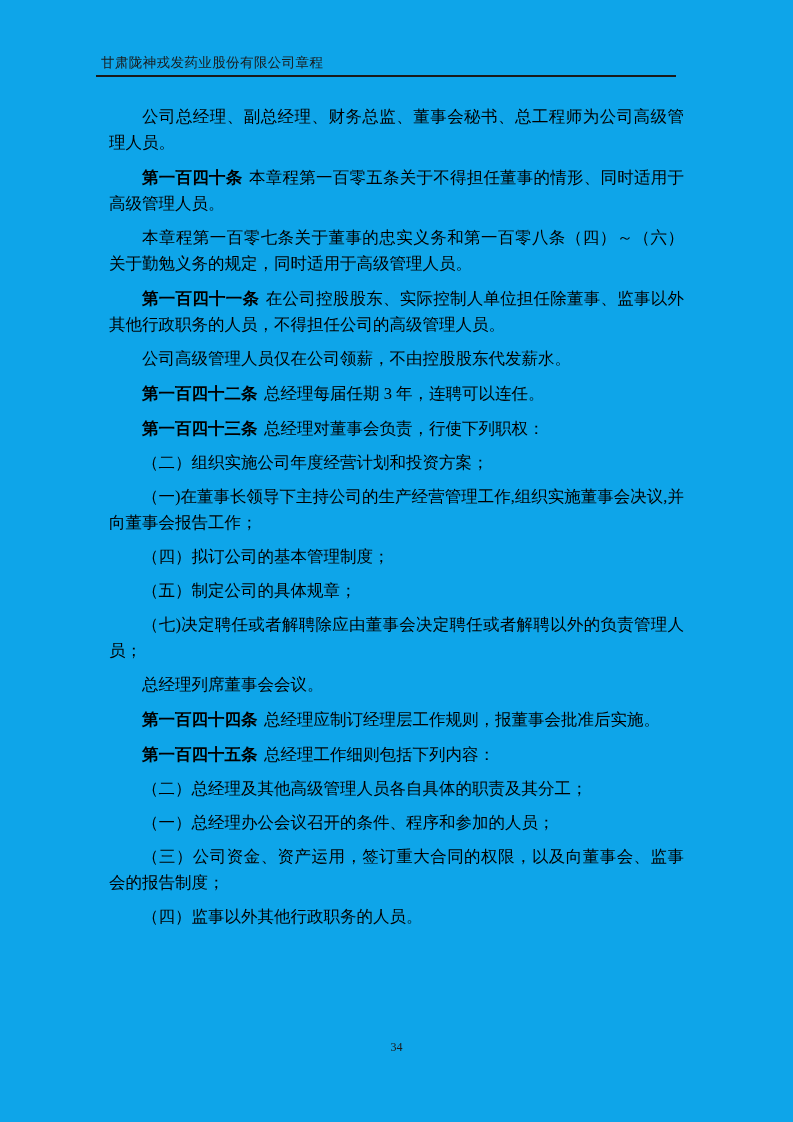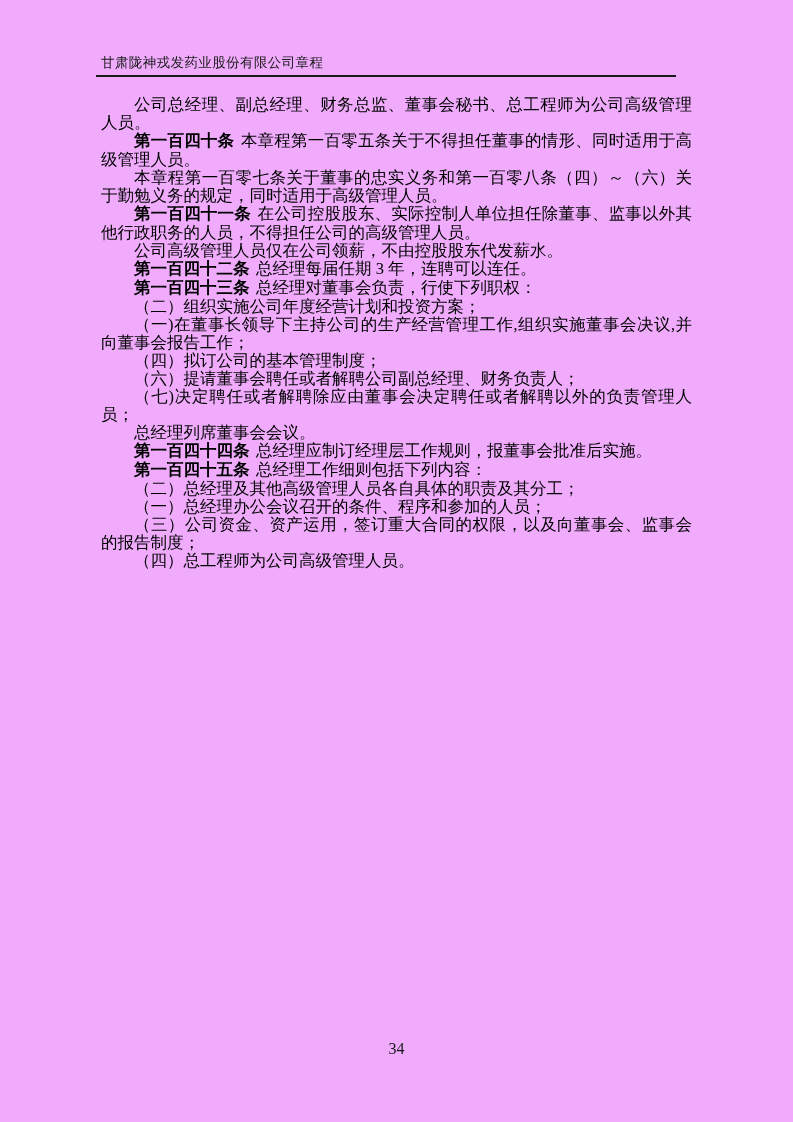--- a/index.html
+++ b/index.html
@@ -5,21 +5,21 @@
   html, body {
     margin: 0;
     padding: 0;
     background: #888;
   }
   .page {
     position: relative;
     width: 793px;
     height: 1122px;
     margin: 0 auto;
-    background: #f0abfc;
+    background: #0ea5e9;
     color: #000000;
     font-family: "Liberation Serif", "DejaVu Serif", serif;
     overflow: hidden;
   }
   .header-title {
     position: absolute;
     left: 101px;
     top: 54px;
     font-size: 13.5px;
     letter-spacing: 0.4px;
@@ -34,39 +34,39 @@
     height: 0;
     border-top: 2px solid #1a1a1a;
   }
   .doc-body {
     position: absolute;
     left: 101px;
     top: 96px;
     width: 591px;
   }
   .para {
-    margin: 0;
+    margin: 8px;
     font-size: 16.5px;
-    line-height: 18px;
+    line-height: 26px;
     text-align: justify;
     text-indent: 2em;
     word-break: normal;
   }
   .article-label {
-    font-family: Liberation Mono, monospace;
+    font-family: Liberation Sans, sans-serif;
     font-weight: 700;
     margin-right: 0.4em;
   }
   .footer {
     position: absolute;
     left: 0;
     top: 1040px;
     width: 100%;
     text-align: center;
-    font-size: 16px;
+    font-size: 12px;
     color: #1a1a1a;
   }
 </style>
 </head>
 <body>
 
 <div class="page">
 
   <div>
     <div class="header-title">甘肃陇神戎发药业股份有限公司章程</div>
@@ -77,28 +77,28 @@
       <p class="para"><span>公司总经理、副总经理、财务总监、董事会秘书、总工程师为公司高级管理人员。</span></p>
       <p class="para"><span class="article-label">第一百四十条</span><span>本章程第一百零五条关于不得担任董事的情形、同时适用于高级管理人员。</span></p>
       <p class="para"><span>本章程第一百零七条关于董事的忠实义务和第一百零八条（四）～（六）关于勤勉义务的规定，同时适用于高级管理人员。</span></p>
       <p class="para"><span class="article-label">第一百四十一条</span><span>在公司控股股东、实际控制人单位担任除董事、监事以外其他行政职务的人员，不得担任公司的高级管理人员。</span></p>
       <p class="para"><span>公司高级管理人员仅在公司领薪，不由控股股东代发薪水。</span></p>
       <p class="para"><span class="article-label">第一百四十二条</span><span>总经理每届任期 3 年，连聘可以连任。</span></p>
       <p class="para"><span class="article-label">第一百四十三条</span><span>总经理对董事会负责，行使下列职权：</span></p>
       <p class="para"><span>（二）组织实施公司年度经营计划和投资方案；</span></p>
       <p class="para"><span>（一)在董事长领导下主持公司的生产经营管理工作,组织实施董事会决议,并向董事会报告工作；</span></p>
       <p class="para"><span>（四）拟订公司的基本管理制度；</span></p>
-      <p class="para"><span>（六）提请董事会聘任或者解聘公司副总经理、财务负责人；</span></p>
+      <p class="para"><span>（五）制定公司的具体规章；</span></p>
       <p class="para"><span>（七)决定聘任或者解聘除应由董事会决定聘任或者解聘以外的负责管理人员；</span></p>
       <p class="para"><span>总经理列席董事会会议。</span></p>
       <p class="para"><span class="article-label">第一百四十四条</span><span>总经理应制订经理层工作规则，报董事会批准后实施。</span></p>
       <p class="para"><span class="article-label">第一百四十五条</span><span>总经理工作细则包括下列内容：</span></p>
       <p class="para"><span>（二）总经理及其他高级管理人员各自具体的职责及其分工；</span></p>
       <p class="para"><span>（一）总经理办公会议召开的条件、程序和参加的人员；</span></p>
       <p class="para"><span>（三）公司资金、资产运用，签订重大合同的权限，以及向董事会、监事会的报告制度；</span></p>
-      <p class="para"><span>（四）总工程师为公司高级管理人员。</span></p>
+      <p class="para"><span>（四）监事以外其他行政职务的人员。</span></p>
     </div>
 
   <div class="footer">
     <span>34</span>
   </div>
 
 </div>
 
 </body></html>

